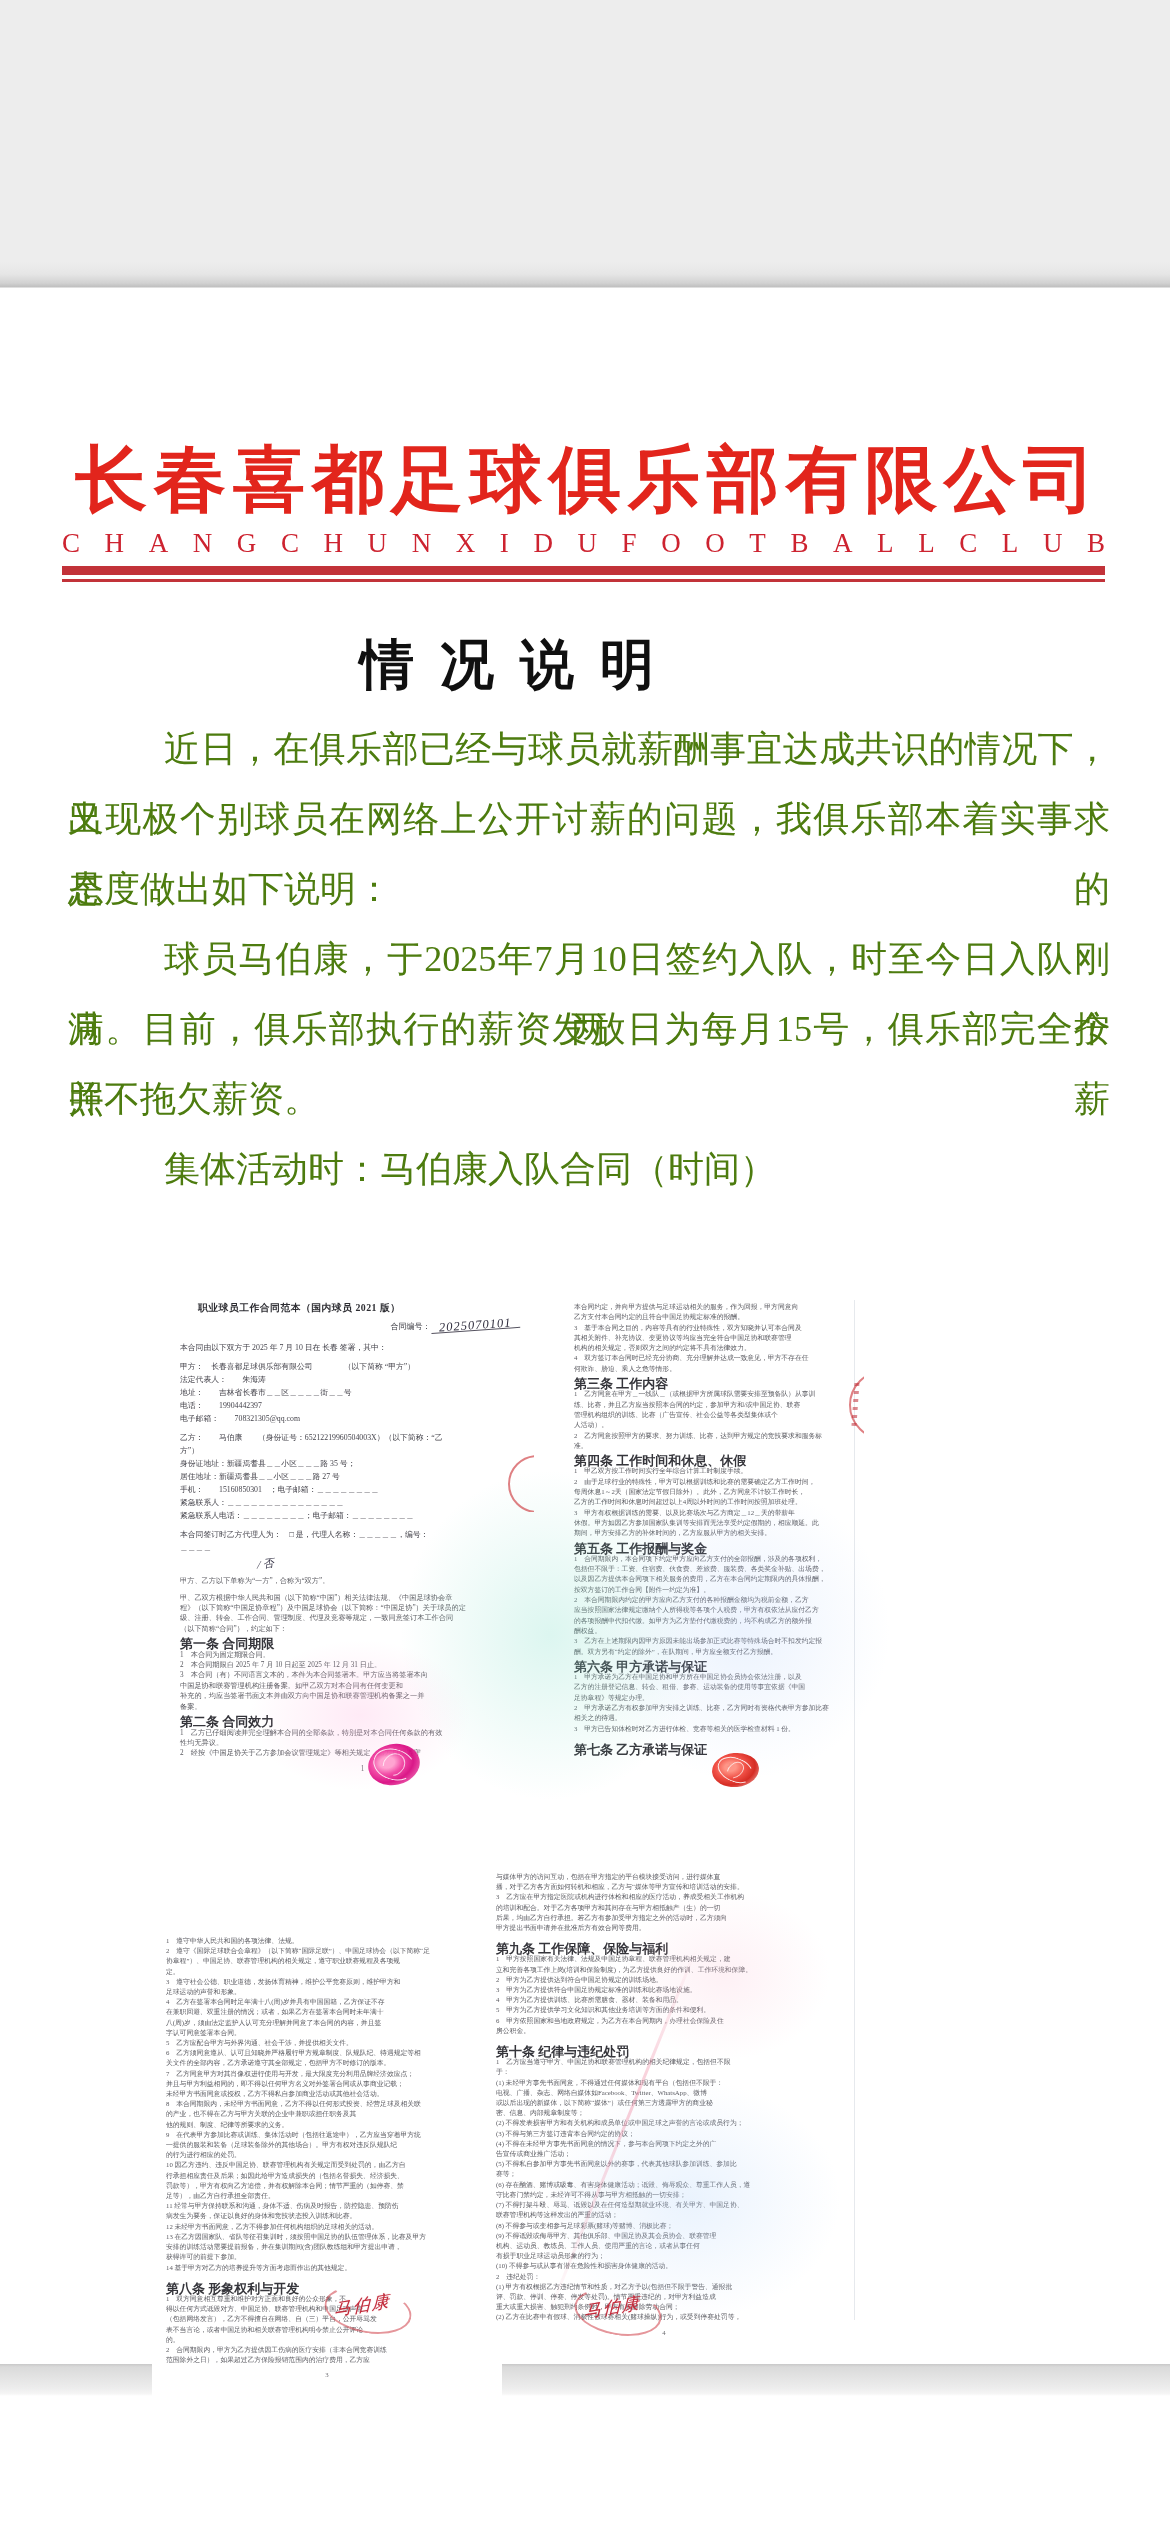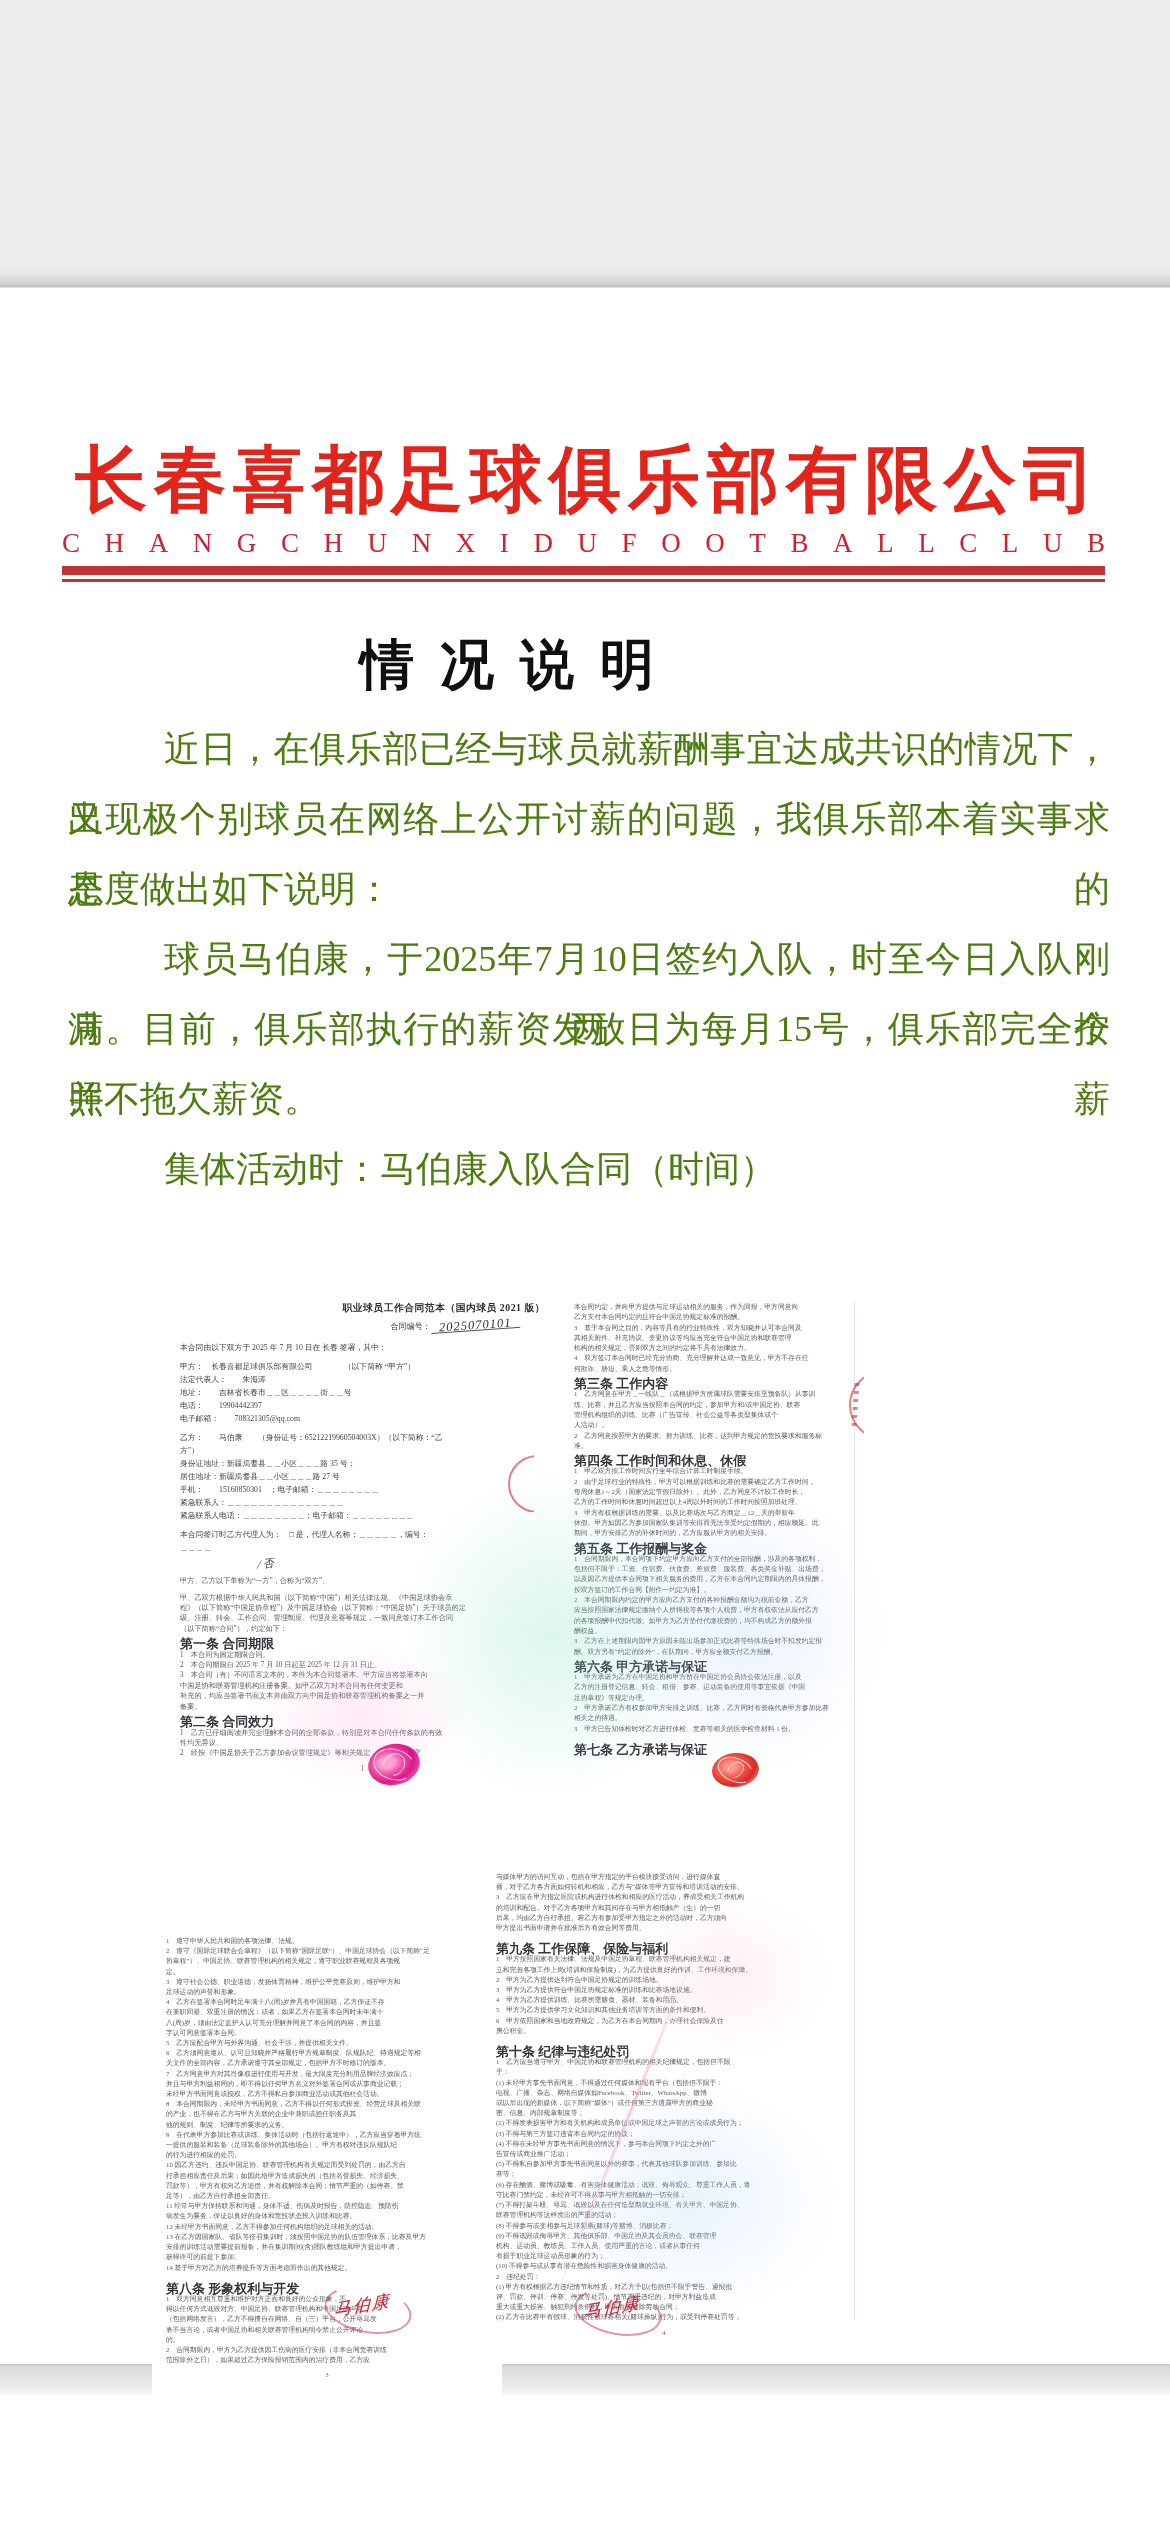--- a/index.html
+++ b/index.html
@@ -23,21 +23,21 @@
   .stmt{left:68px;top:714px;width:1042px;font-size:36px;color:#4d7c0f;}
   .stmt div{height:70px;line-height:70px;text-align:left;}
   .stmt div.fill{text-align:justify;text-align-last:justify;}
   .stmt div.ind{text-indent:96px;}
   
   .scan-page{position:absolute;background:#ffffff;color:#5a5a60;overflow:hidden;}
   #p1{left:166px;top:1289px;width:365px;height:522px;padding:12px 14px;font-size:7.2px;line-height:10.4px;}
   #p2{left:562px;top:1292px;width:310px;height:514px;padding:10px 12px;font-size:6.8px;line-height:10.3px;}
   #p3{left:152px;top:1924px;width:322px;height:478px;padding:12px 14px;font-size:6.8px;line-height:10.2px;}
   #p4{left:482px;top:1860px;width:336px;height:478px;padding:12px 14px;font-size:6.8px;line-height:10.2px;}
-  .scan-page .t{font-size:9.8px;font-weight:bold;color:#2e2e33;text-align:right;margin:2px 0 7px 18px;letter-spacing:.5px;}
+  .scan-page .t{font-size:9.8px;font-weight:bold;color:#2e2e33;text-align:left;margin:2px 0 7px 18px;letter-spacing:.5px;}
   .scan-page .no{text-align:right;margin:0 26px 8px 0;font-size:8px;color:#3d3d44;}
   .scan-page .no span.hw{font-style:italic;font-size:12.5px;color:#2f2d3d;border-bottom:1px solid #55525f;
     display:inline-block;transform:rotate(-4deg);padding:0 8px;letter-spacing:1px;}
   .scan-page .f{font-size:7.8px;line-height:13px;color:#44434b;}
   .scan-page .hd{font-weight:bold;color:#35353b;margin-top:5px;font-size:13px;}
   .scan-page .g{height:6px;}
   .scan-page .pg{text-align:center;margin-top:5px;color:#6a6a70;}
   .scan-page .hw2{font-style:italic;font-size:11px;color:#39374a;margin:3px 0 3px 78px;transform:rotate(-7deg);width:40px;}
   
   .stamp{position:absolute;border-radius:50%;opacity:.92;}

